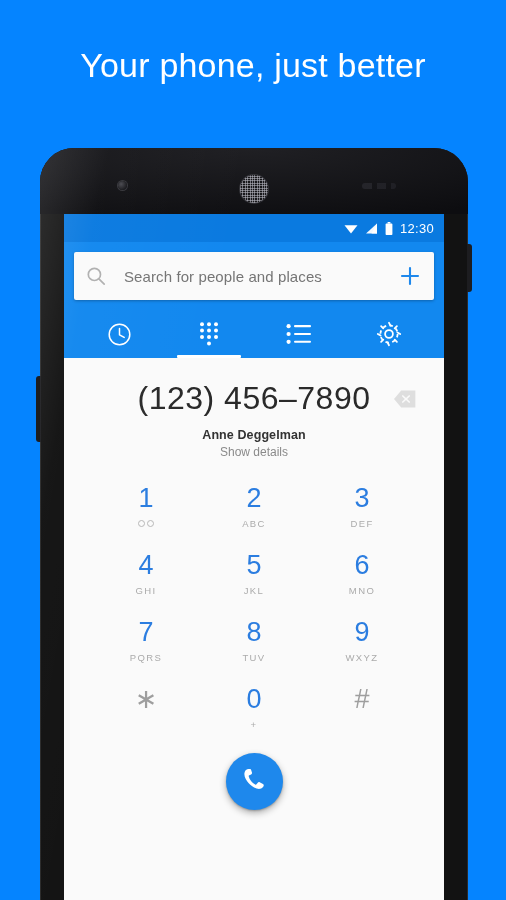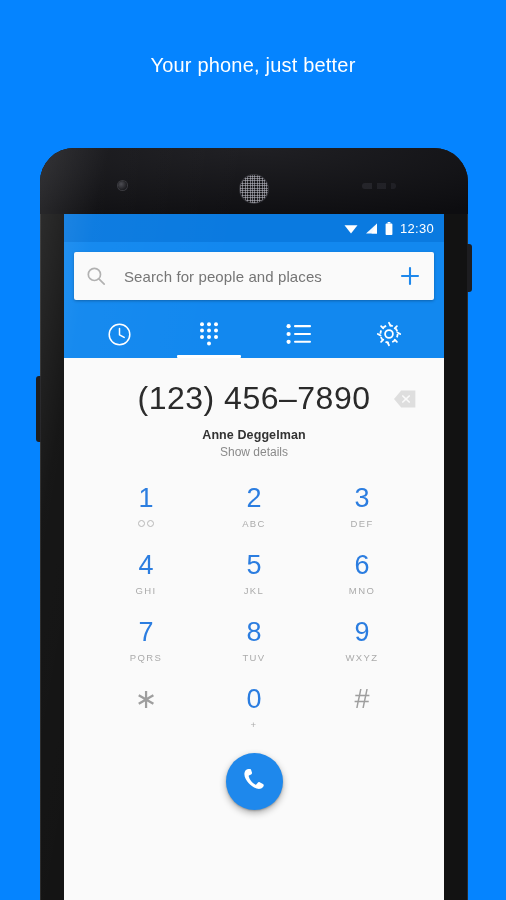--- a/index.html
+++ b/index.html
@@ -8,21 +8,21 @@
     background:#0584ff;
     font-family:"Liberation Sans", sans-serif;
     overflow:hidden;
     position:relative;
   }
 
   
   .headline{
     position:absolute; top:0; left:0; width:506px; height:148px;
     display:flex; align-items:center; justify-content:center;
-    color:#ffffff; font-size:20px; font-weight:400; letter-spacing:.2px;
+    color:#ffffff; font-size:34px; font-weight:400; letter-spacing:.2px;
     padding-bottom:18px;
   }
 
   
   .device{
     position:absolute; left:40px; top:148px;
     width:428px; height:800px;
     background:#121212;
     border-radius:34px 34px 26px 26px;
     box-shadow:0 0 0 1px #2b2b2b inset;

